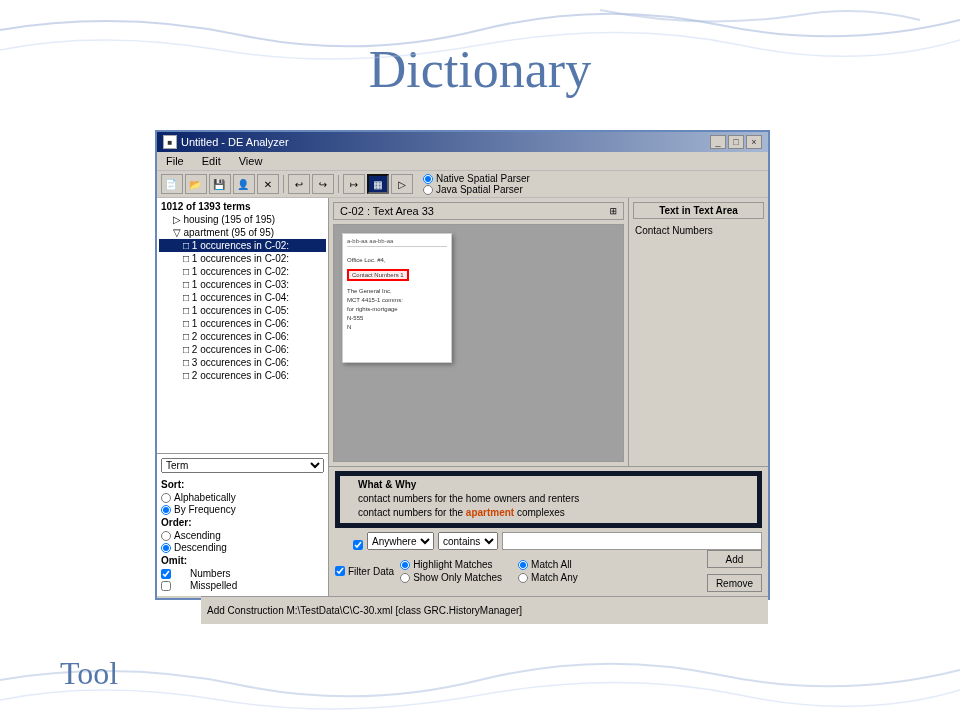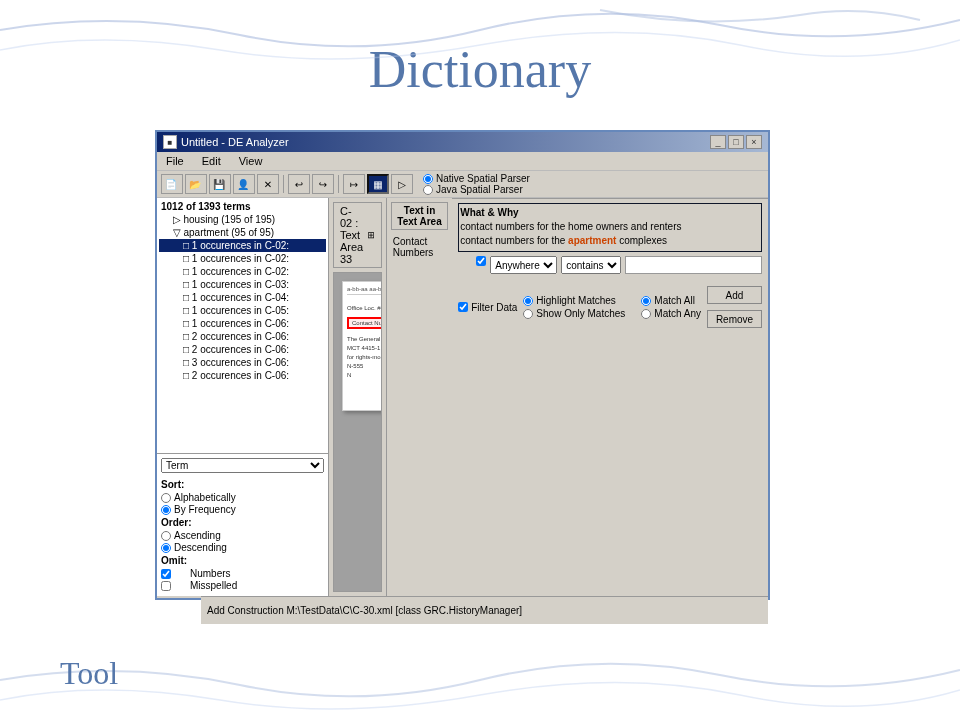--- a/index.html
+++ b/index.html
@@ -199,21 +199,21 @@
     .checkbox-row {
       display: flex; align-items: center; gap: 19px;
       font-size: 10px;
       margin: 1px 0;
     }
 
     
     .right-panel {
       flex: 1;
       display: flex;
-      flex-direction: row;
+      flex-direction: column;
       overflow: hidden;
     }
 
     .top-right {
       display: flex;
       flex: 1;
       overflow: hidden;
     }
 
     .center-area {
@@ -283,45 +283,45 @@
 
     
     .bottom-area {
       border-top: 1px solid #999;
       padding: 4px 6px;
       background: #d4d0c8;
       font-size: 10px;
     }
 
     .why-section {
-      border: 1px solid #0f172a;
-      padding: 3px 1px;
+      border: 5px solid #0f172a;
+      padding: 3px 18px;
       margin-bottom: 4px;
       font-size: 10px;
       background: #d4d0c8;
     }
     .why-title {
       font-size: 10px;
       font-weight: bold;
       margin-bottom: 2px;
     }
     .why-text {
       font-size: 10px;
       line-height: 1.4;
     }
     .highlight-word {
       color: #cc4400;
       font-weight: bold;
     }
 
     .filter-row {
       display: flex;
-      align-items: flex-start;
+      align-items: flex-end;
       gap: 4px;
-      margin-bottom: 12px;
+      margin-bottom: 0;
       padding-left: 18px;
     }
     .filter-select {
       font-size: 10px;
       height: 18px;
     }
     .filter-input {
       flex: 1;
       height: 18px;
       font-size: 10px;

